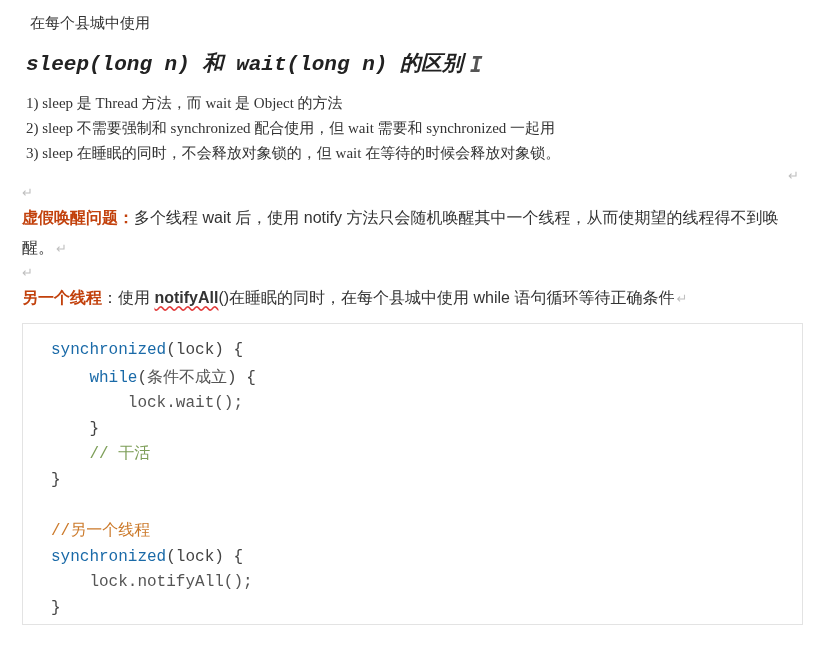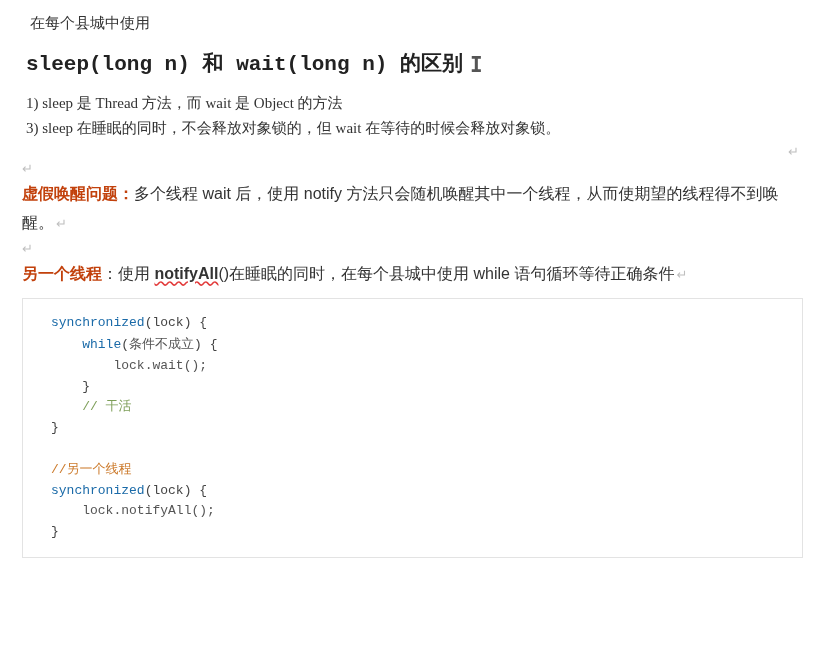--- a/index.html
+++ b/index.html
@@ -66,30 +66,30 @@
   .body-para .sq-wavy {
     text-decoration: underline wavy #e23b3b;
     text-underline-offset: 2px;
     font-weight: bold;
   }
   .inline-end-mark {
     color: #bfbfbf;
     font-size: 13px;
     margin-left: 2px;
   }
-  .caret-wrap { position: relative; }
+  .caret-wrap { position: relative; font-style: italic; }
   .caret-char { position:absolute; left: 444px; top: 4px; color:#555; font-family: monospace; }
 
   
   .code-block {
     border: 1px solid #e3e3e3;
     margin: 10px 0 0 0;
-    padding: 14px 14px 14px 28px;
+    padding: 14px 14px 2px 28px;
     font-family: Consolas, "Courier New", monospace;
-    font-size: 13px;
+    font-size: 16px;
     line-height: 1.6;
     background: #ffffff;
     color: #555;
     white-space: pre;
     position: relative;
   }
   .kw { color: #1a6aa8; }
   .paren { color: #444; }
   .ident { color: #555; }
   .comm-green { color: #7d9e58; }
@@ -104,20 +104,21 @@
 
   <div class="intro">在每个县城中使用</div>
 
   <h2 class="diff-title caret-wrap">
     <span class="mono">sleep(long n)</span><span> 和 </span><span class="mono">wait(long n)</span><span> 的区别</span>
     <span class="caret-char">I</span>
   </h2>
 
   <div class="points">
     <div>1) sleep 是 Thread 方法，而 wait 是 Object 的方法</div>
+    <div>2) sleep 不需要强制和 synchronized 配合使用，但 wait 需要和 synchronized 一起用</div>
     <div>3) sleep 在睡眠的同时，不会释放对象锁的，但 wait 在等待的时候会释放对象锁。</div>
   </div>
 
   <div class="para-mark right">↵</div>
   <div class="para-mark">↵</div>
 
   <div class="body-para">
     <span class="bold">虚假唤醒问题：</span><span>多个线程 wait 后，使用 notify 方法只会随机唤醒其中一个线程，从而使期望的线程得不到唤醒。</span><span class="inline-end-mark">↵</span>
   </div>
 

